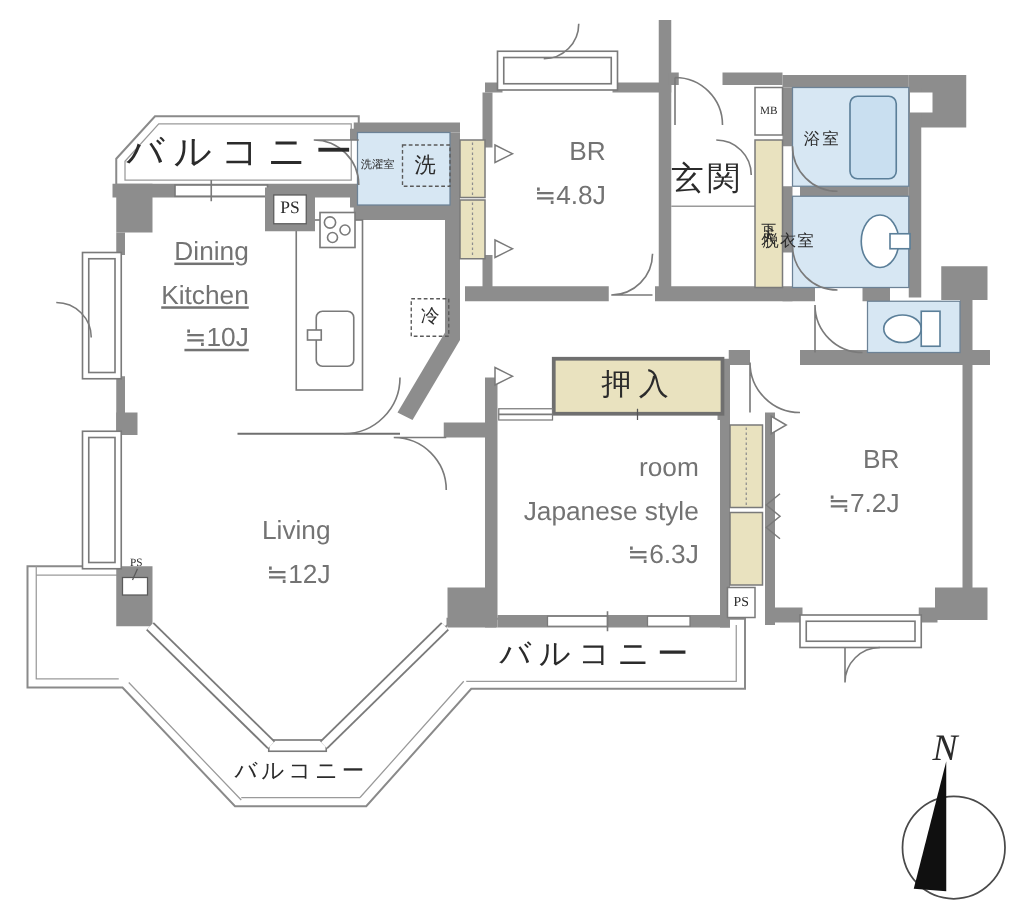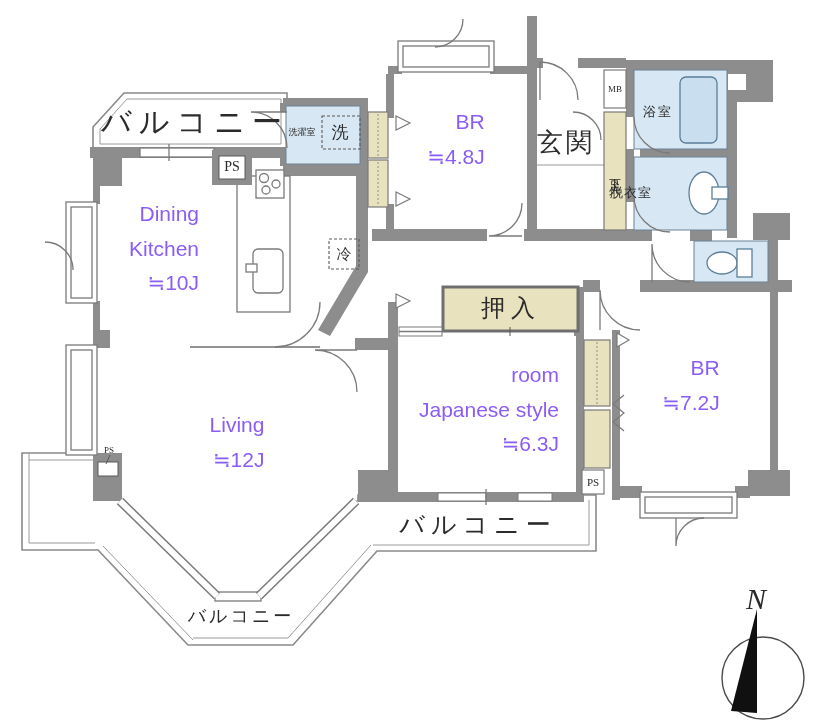--- a/index.html
+++ b/index.html
@@ -2,21 +2,21 @@
 <html><head>
 <meta charset="utf-8">
 <style>
   html,body{margin:0;padding:0;background:#ffffff;}
   #plan{position:relative;width:824px;height:724px;background:#ffffff;overflow:hidden;
         font-family:"Liberation Sans", sans-serif;}
   #plan svg{position:absolute;left:0;top:0;}
   .lbl{position:absolute;transform:translate(-50%,-50%);white-space:nowrap;
        color:#1c1c1c;text-align:right;line-height:1.0;}
   .jp{font-family:"Liberation Serif", serif;color:#2b2b2b;}
-  .en{font-family:"Liberation Sans", sans-serif;color:#8b5cf6;}
+  .en{font-family:"Liberation Sans", sans-serif;color:#737373;}
   .vert{writing-mode:vertical-rl;text-orientation:upright;letter-spacing:2px;}
   .room3 div{line-height:1.65;}
 </style>
 </head>
 <body>
 
 <div id="plan">
 <svg width="824" height="724" viewBox="0 0 824 724">
 
   <g>
@@ -183,21 +183,21 @@
   </g>
 
   <g>
     <circle cx="763" cy="678" r="41" fill="none" stroke="#4a4a4a" stroke-width="1.4"></circle>
     <polygon points="757,609 731,711 757,713" fill="#101010"></polygon>
   </g>
 </svg>
 
   <div class="lbl jp" style="left:195px;top:122px;font-size:30px;letter-spacing:7px;">バルコニー</div>
 
-  <div class="lbl en room3" style="left:164px;top:249px;font-size:21px;">
+  <div class="lbl en room3" style="left:164px;top:237px;font-size:21px;text-decoration:underline;">
     <div>Dining</div>
     <div>Kitchen</div>
     <div>≒10J</div>
   </div>
 
   <div class="lbl en room3" style="left:237px;top:443px;font-size:21px;">
     <div>Living</div>
     <div>≒12J</div>
   </div>
 

